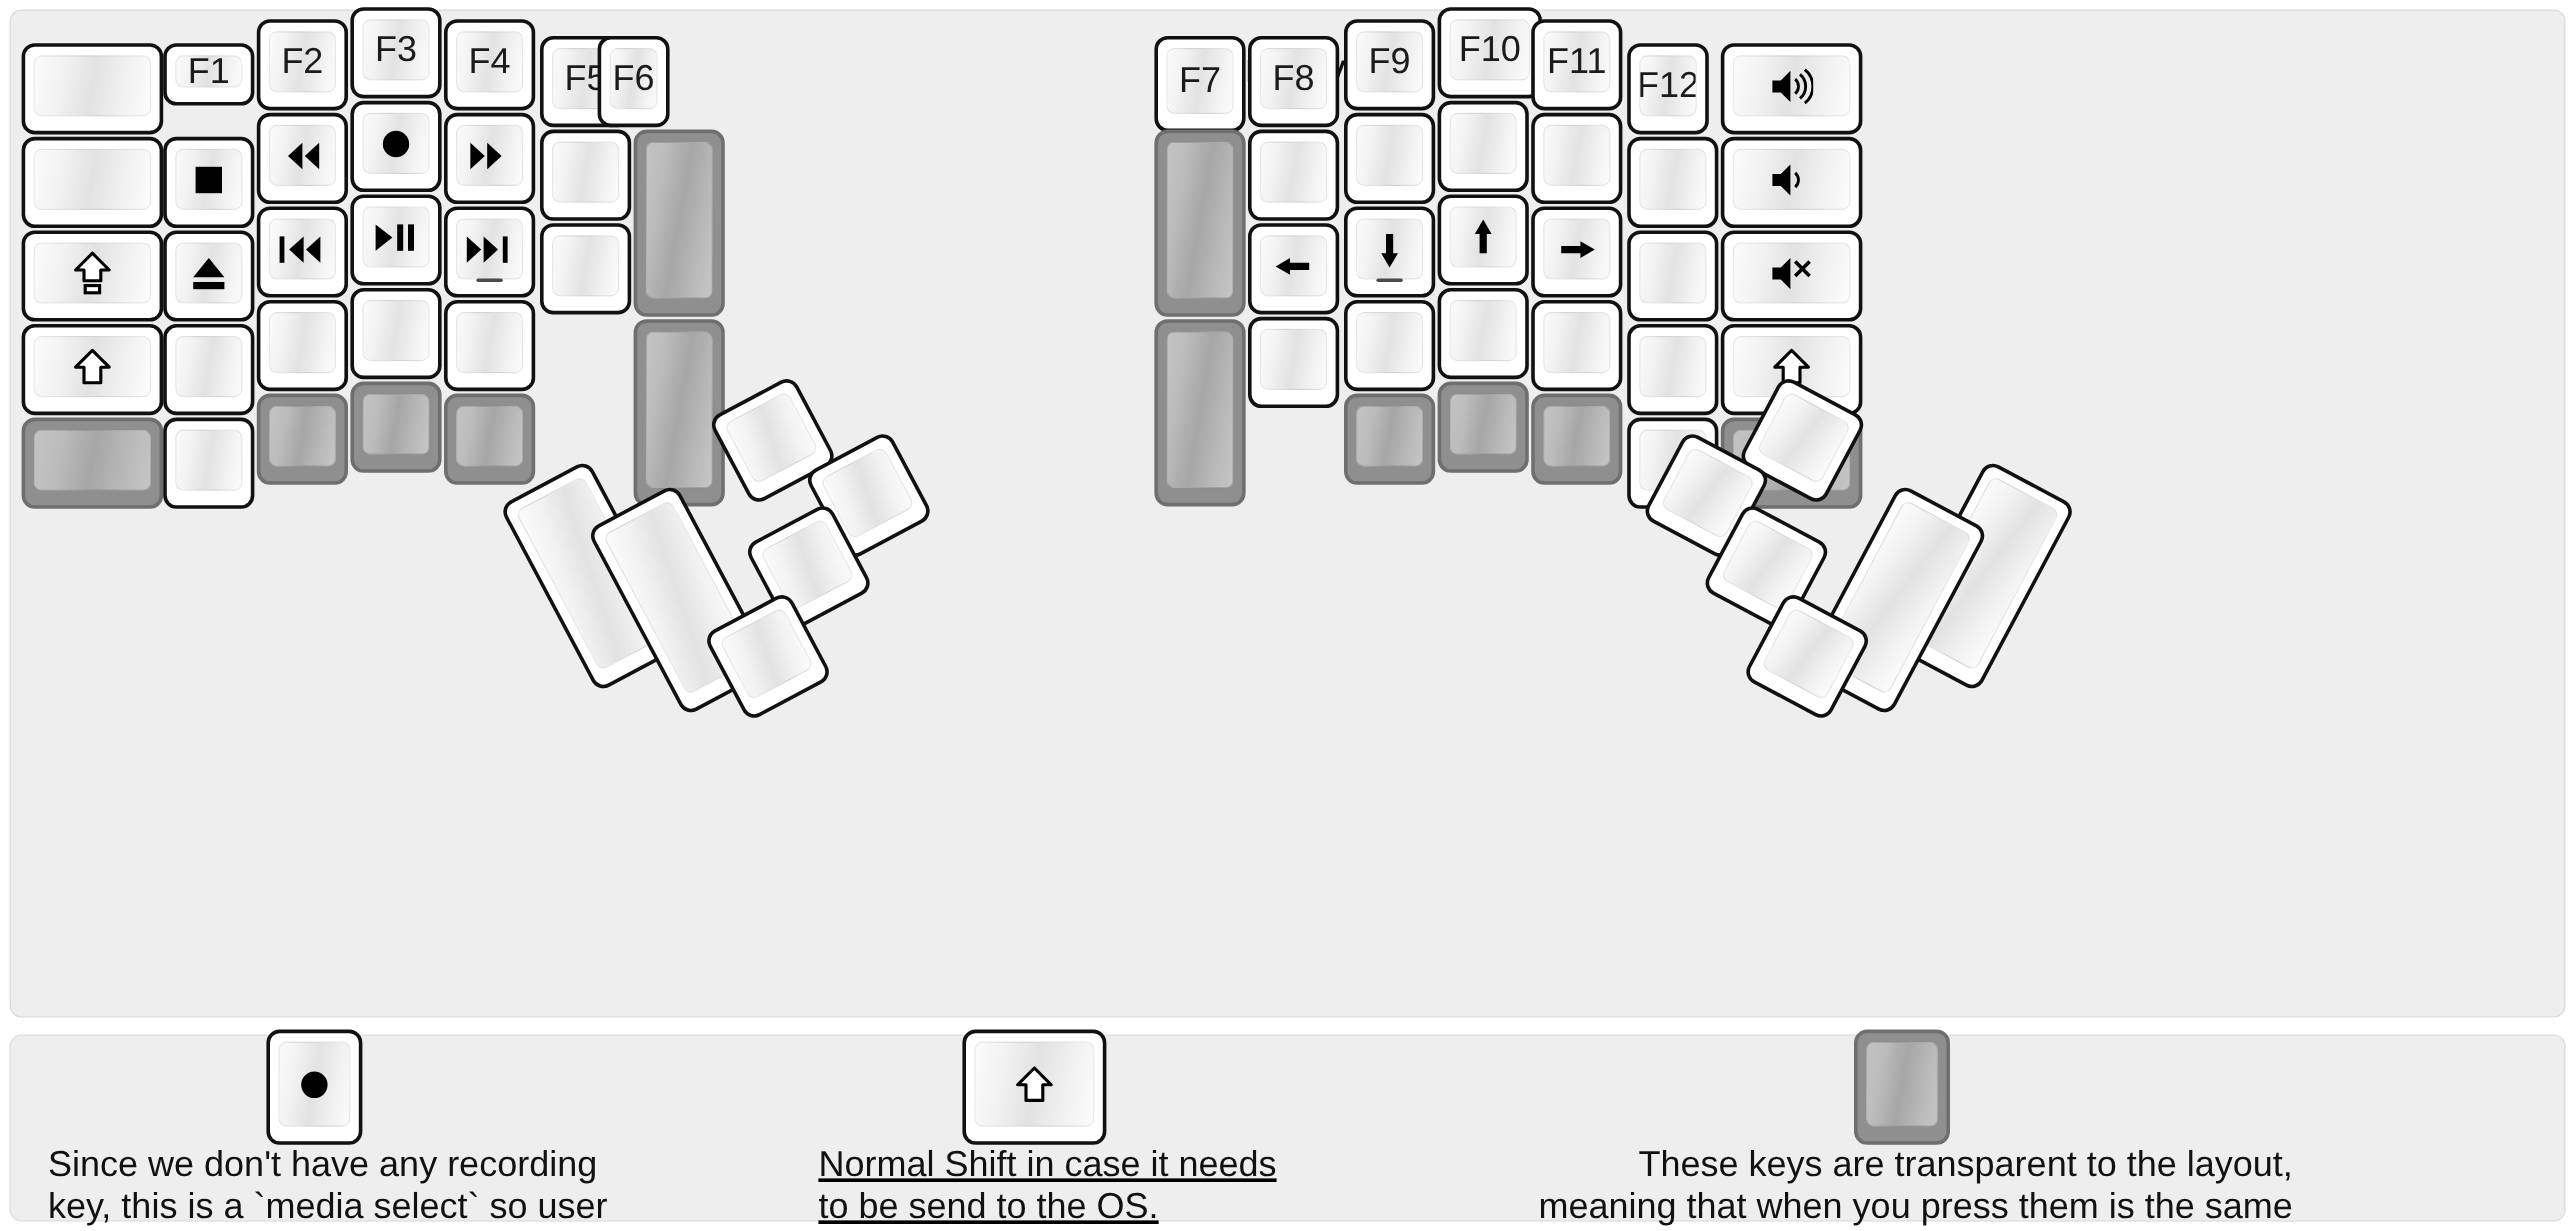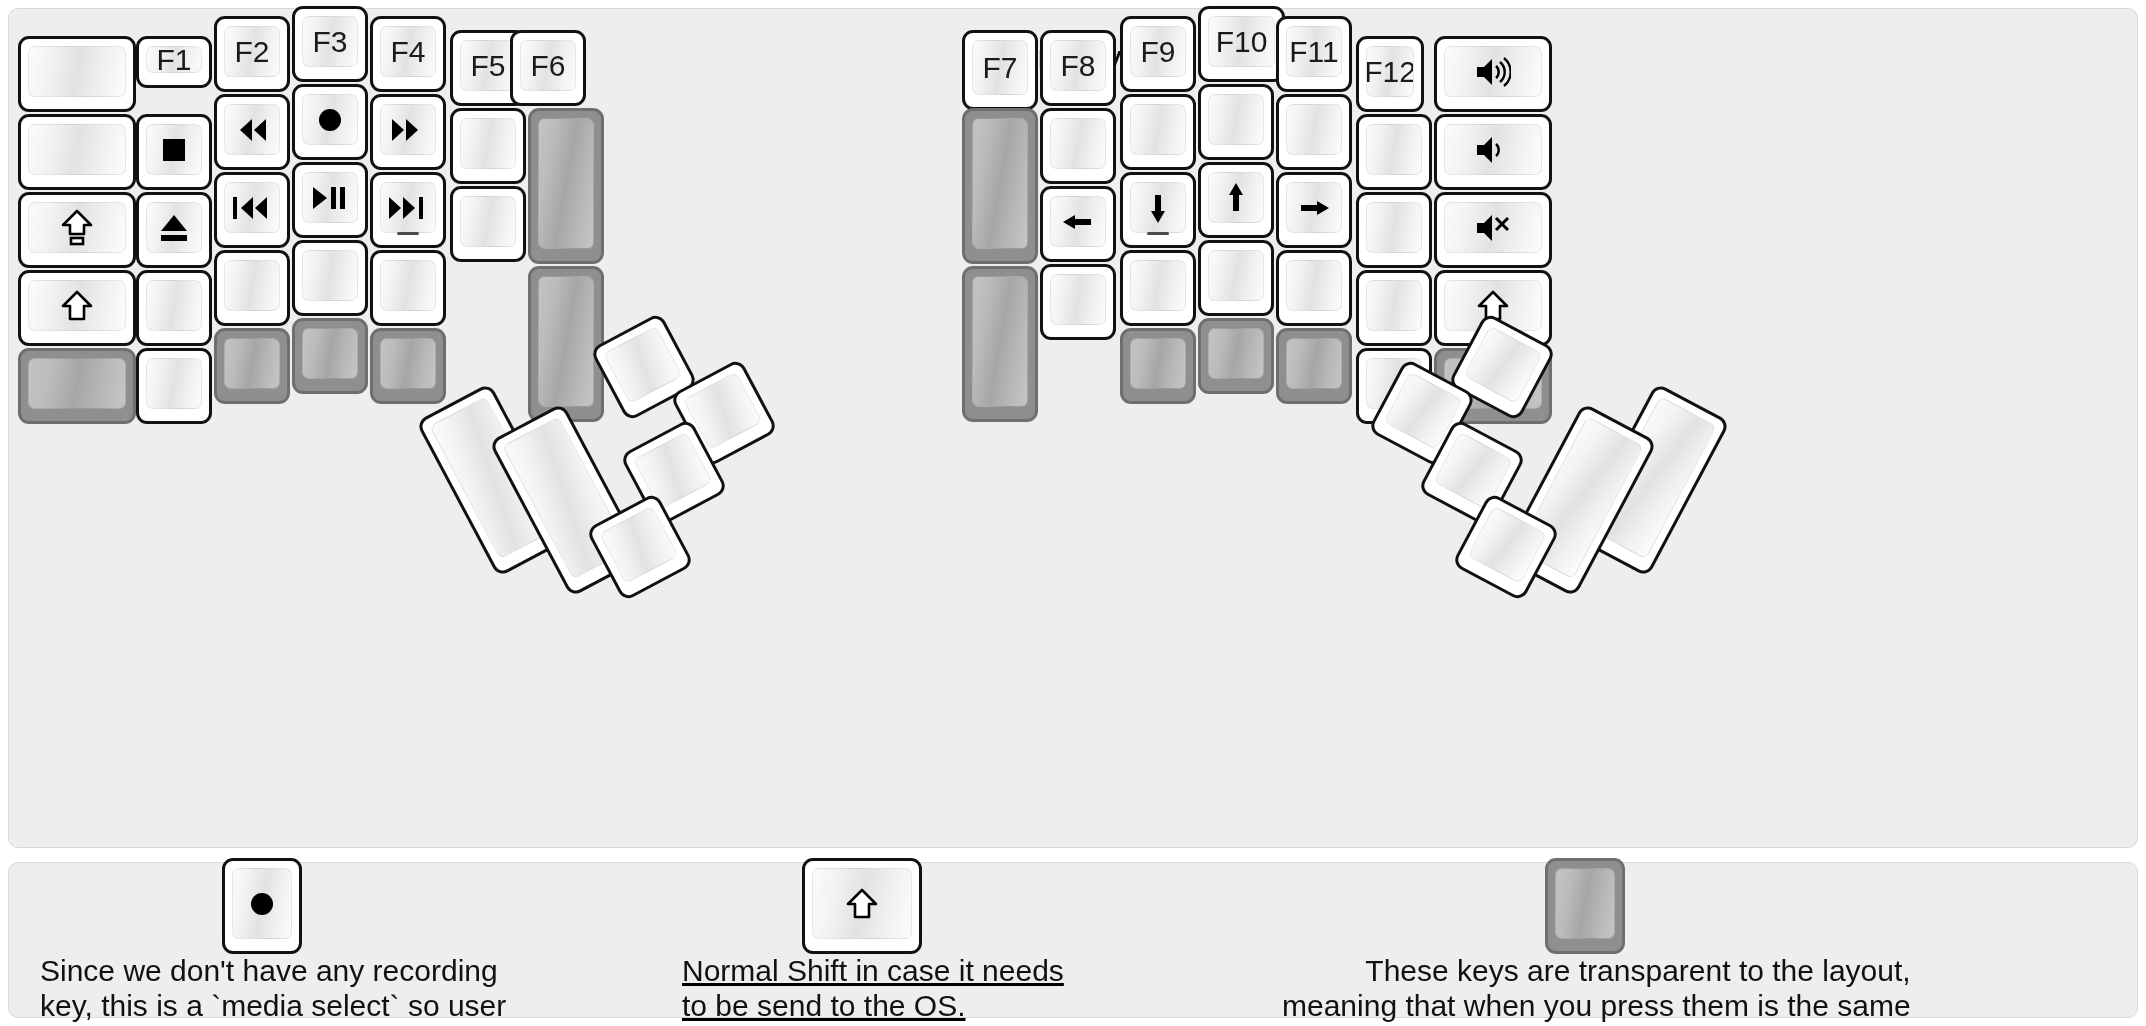--- a/index.html
+++ b/index.html
@@ -286,21 +286,21 @@
         <div class="top">
           <span class="legendtxt">F5</span>
         </div>
       </div>
       <div class="key" style="left: 450px; top: 108px; width: 76px; height: 76px;">
         <div class="top"></div>
       </div>
       <div class="key" style="left: 450px; top: 186px; width: 76px; height: 76px;">
         <div class="top"></div>
       </div>
-      <div class="key" style="left: 510px; top: 30px; width: 76px; height: 76px;">
+      <div class="key" style="left: 498px; top: 30px; width: 60px; height: 76px;">
         <div class="top">
           <span class="legendtxt">F6</span>
         </div>
       </div>
       <div class="key trans" style="left: 528px; top: 108px; width: 76px; height: 156px;">
         <div class="top"></div>
       </div>
       <div class="key trans" style="left: 528px; top: 266px; width: 76px; height: 156px;">
         <div class="top"></div>
       </div>

